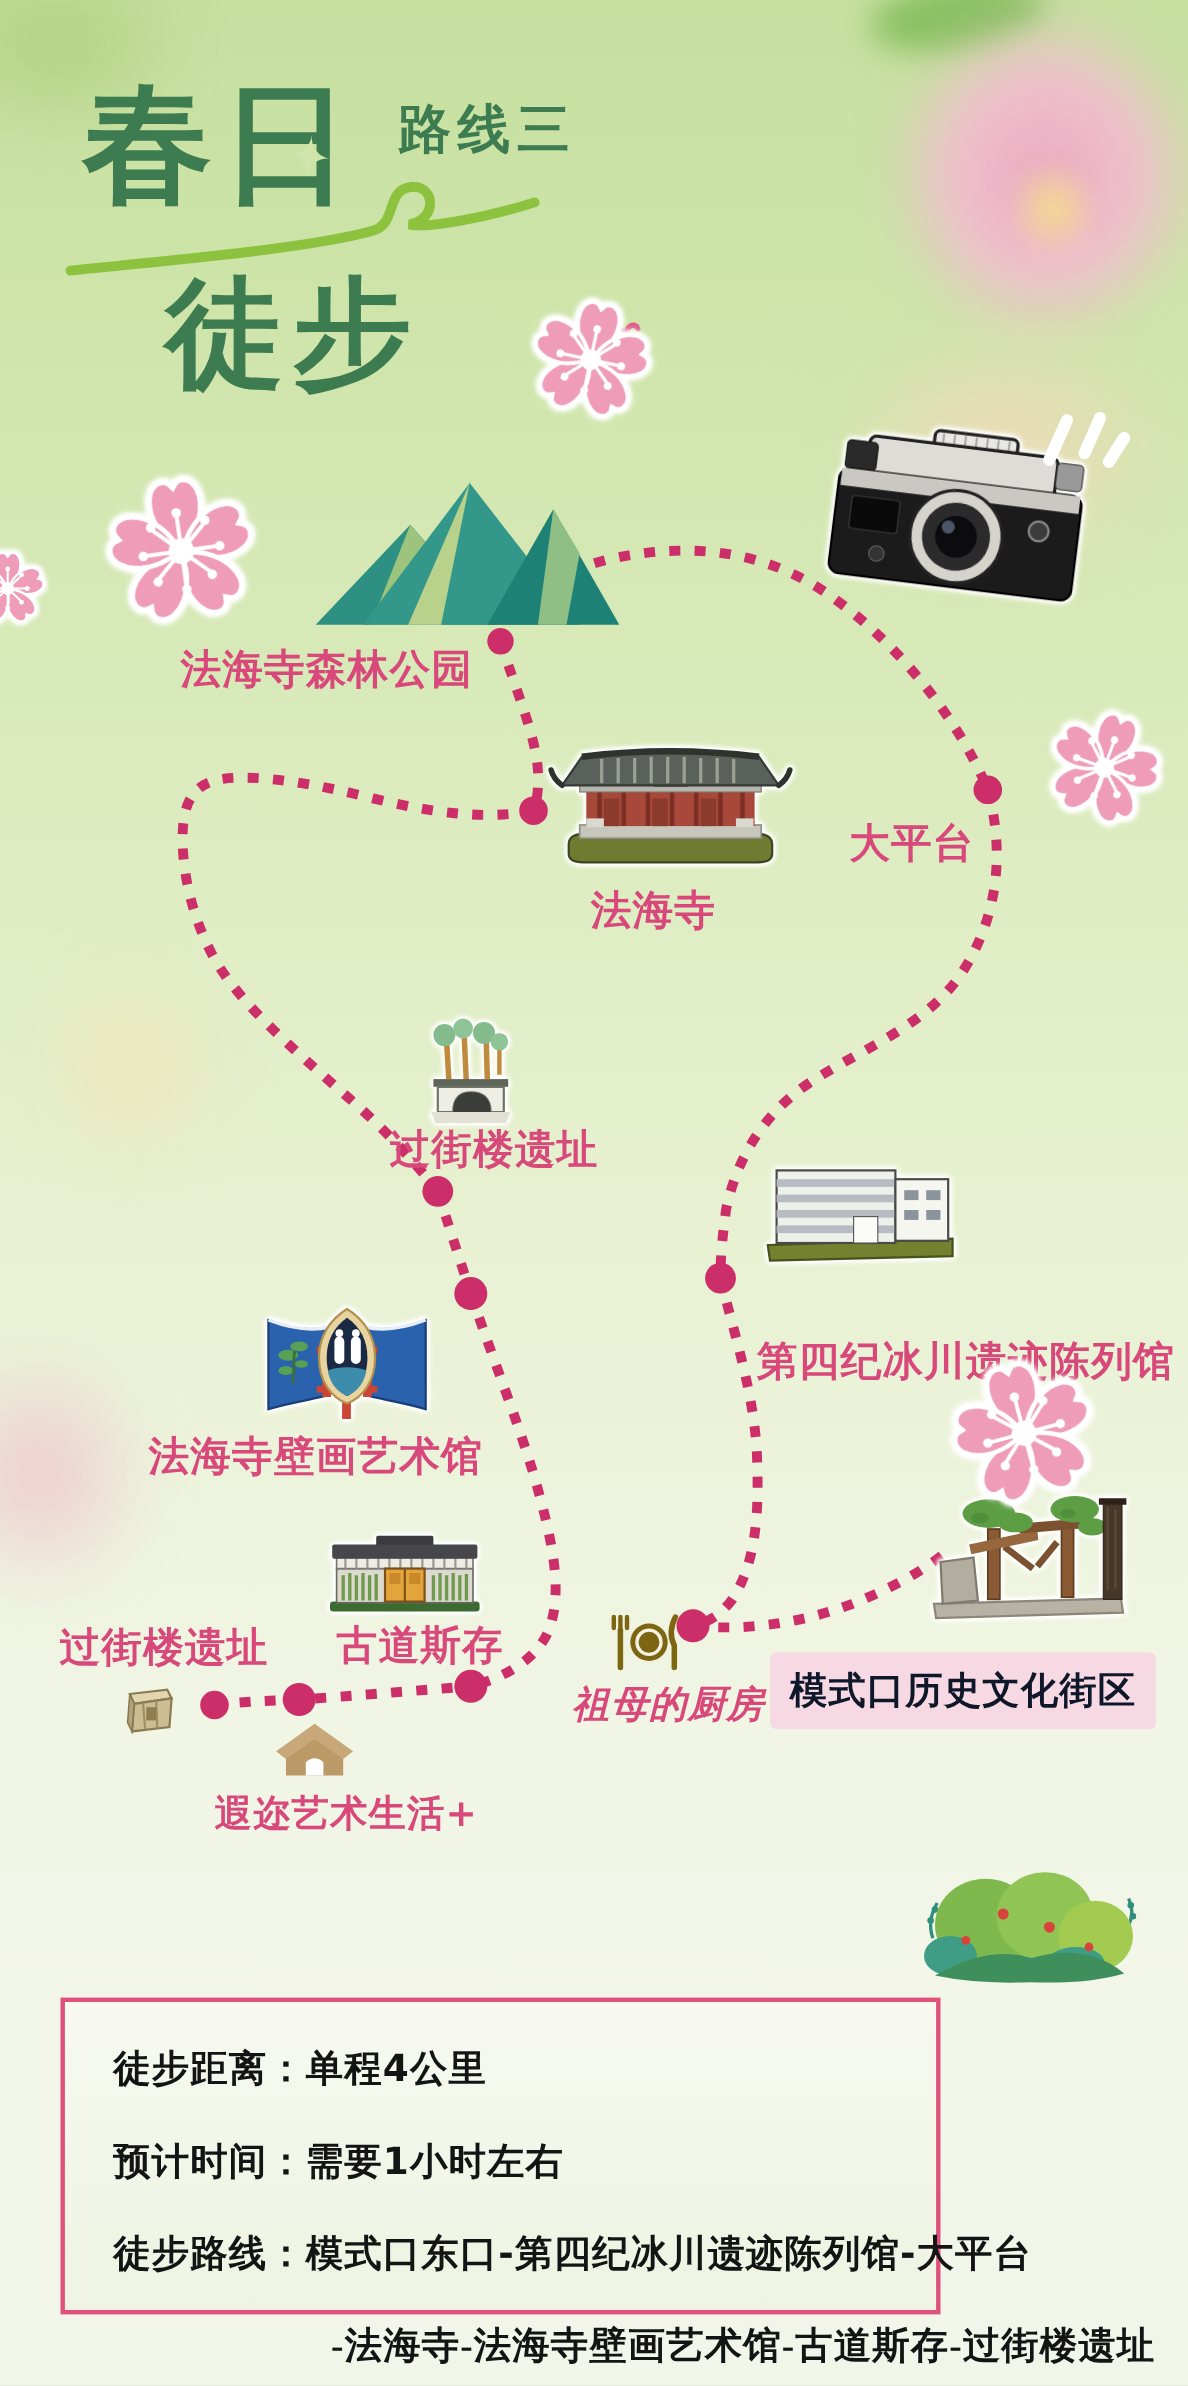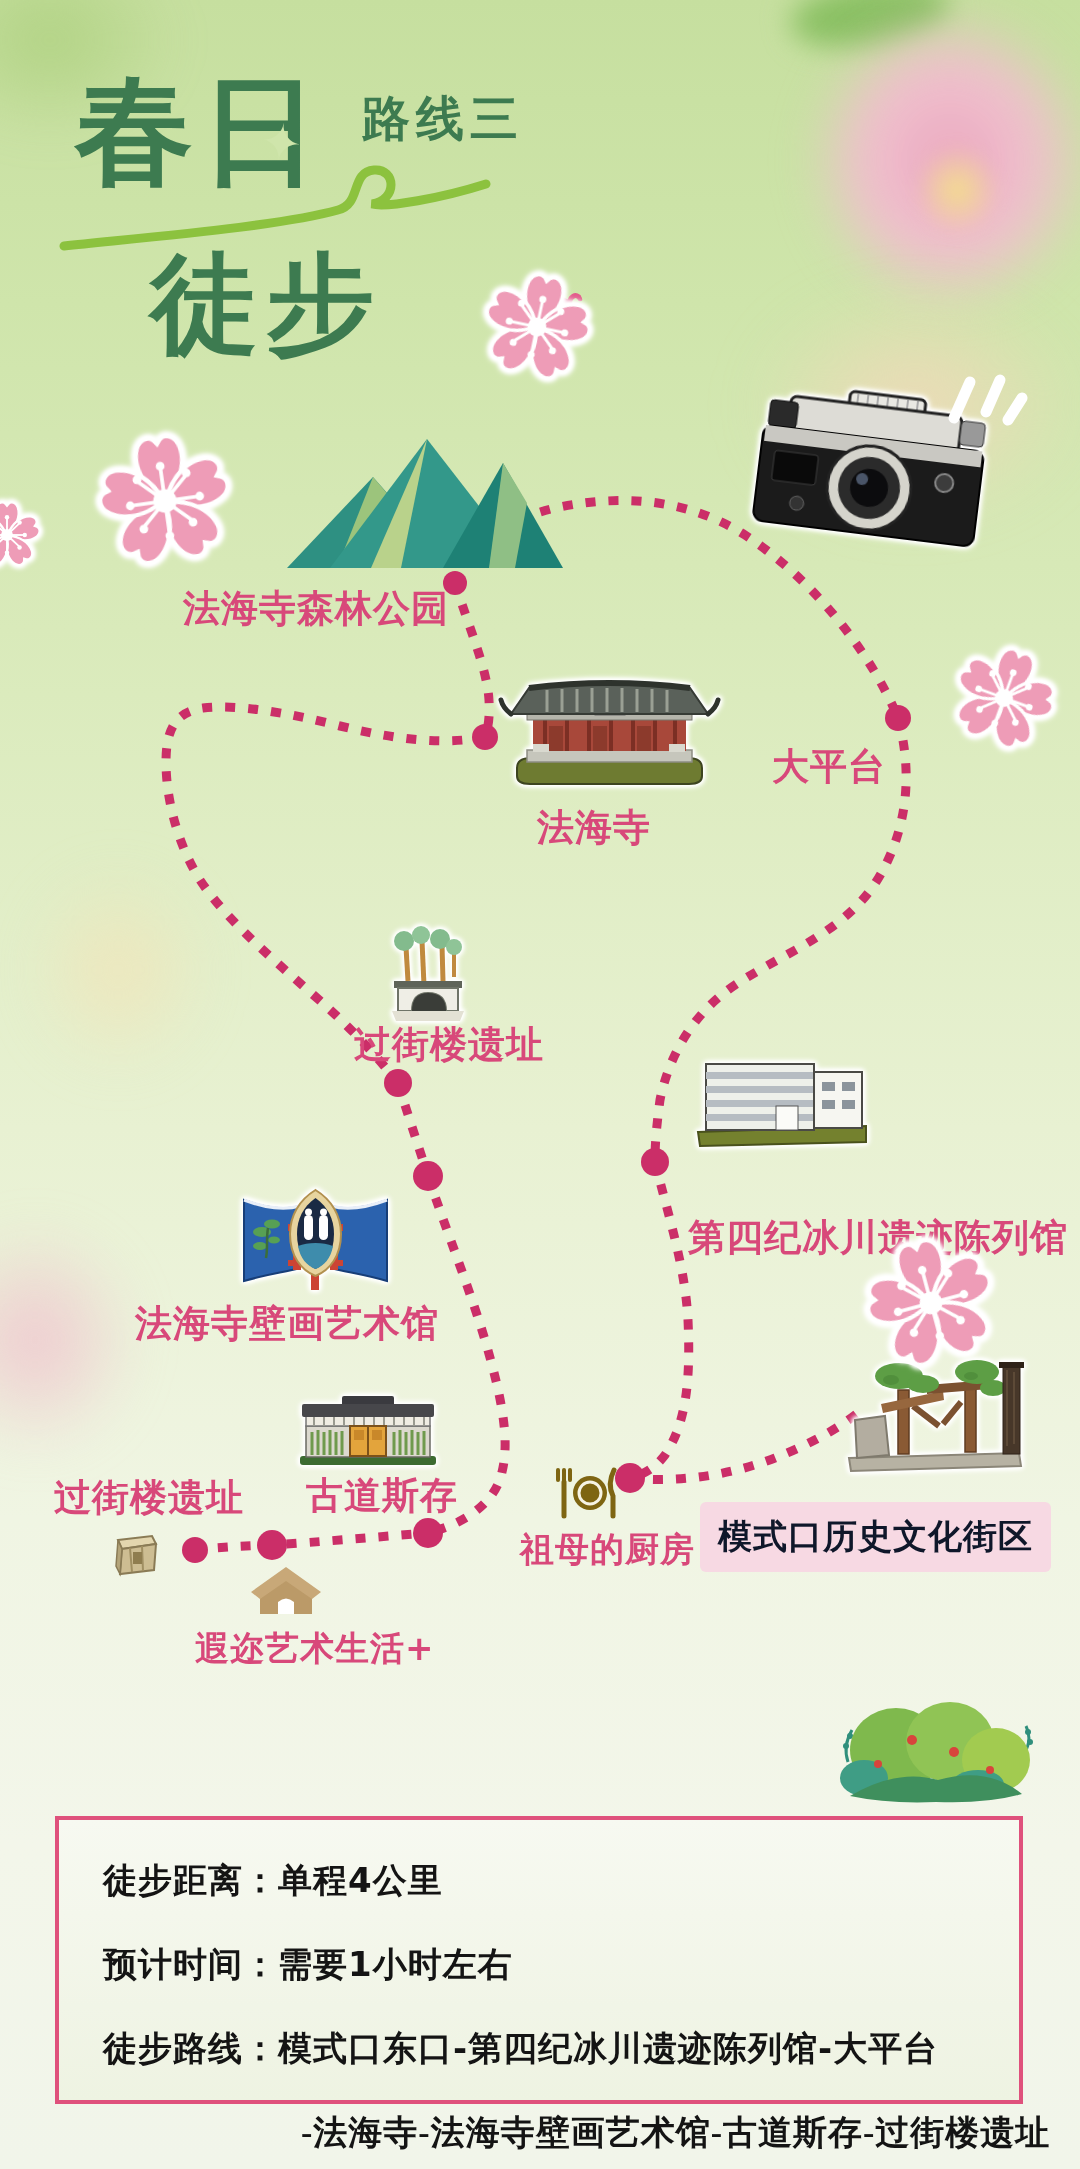--- a/index.html
+++ b/index.html
@@ -17,21 +17,21 @@
   .lbl{position:absolute;z-index:4;font-weight:900;color:#d8487a;font-size:37px;letter-spacing:1px;white-space:nowrap;}
   .lbl.small{font-size:34px;}
   .badge{position:absolute;z-index:4;left:700px;top:1502px;background:#f7d9e3;color:#0f172a;
     font-weight:900;font-size:34px;padding:12px 18px;border-radius:6px;white-space:nowrap;letter-spacing:1px;}
   .title-main{position:absolute;z-index:6;color:#3d7b50;font-weight:900;line-height:1;letter-spacing:8px;}
   #title1{left:75px;top:72px;font-size:118px;}
   #title2{left:150px;top:250px;font-size:108px;}
   #routetag{left:362px;top:94px;font-size:48px;letter-spacing:6px;}
   #titlestar{position:absolute;z-index:7;left:260px;top:114px;font-size:50px;color:#cfe5ab;transform:rotate(8deg);}
   #squiggle{position:absolute;left:50px;top:150px;z-index:6;}
-  .infobox{position:absolute;z-index:6;left:55px;top:1816px;width:968px;height:288px;
+  .infobox{position:absolute;z-index:6;left:55px;top:1816px;width:800px;height:288px;
     border:4px solid #df517c;box-sizing:border-box;background:linear-gradient(180deg,#f7f9f1,#eef3e2);
     padding:38px 0 0 44px;}
   .infobox .line{font-size:34px;font-weight:900;color:#141414;margin-bottom:38px;letter-spacing:1px;white-space:nowrap;}
   .infobox .line4{margin-left:198px;margin-bottom:2px;font-family:Liberation Serif, serif;}
   .flower{position:absolute;z-index:5;}
 </style>
 </head>
 <body>
 
 <div id="canvas">
@@ -340,29 +340,29 @@
   <svg class="flower sticker" style="left:948px;top:642px;transform:rotate(20deg);" width="112" height="112" viewBox="0 0 100 100">
       <use href="#sakura"></use>
     </svg>
   <svg class="flower sticker" style="left:860px;top:1232px;transform:rotate(-15deg);" width="142" height="142" viewBox="0 0 100 100">
       <use href="#sakura"></use>
     </svg>
   <svg class="flower sticker" style="left:-30px;top:498px;" width="74" height="74" viewBox="0 0 100 100">
       <use href="#sakura"></use>
     </svg>
 
-  <div class="lbl" style="left:183px;top:584px;font-family:Liberation Serif, serif;">法海寺森林公园</div>
+  <div class="lbl" style="left:164px;top:584px;font-family:Liberation Serif, serif;">法海寺森林公园</div>
   <div class="lbl" style="left:537px;top:803px;">法海寺</div>
   <div class="lbl" style="left:772px;top:742px;">大平台</div>
   <div class="lbl" style="left:354px;top:1020px;">过街楼遗址</div>
   <div class="lbl" style="left:688px;top:1213px;">第四纪冰川遗迹陈列馆</div>
   <div class="lbl" style="left:135px;top:1299px;">法海寺壁画艺术馆</div>
   <div class="lbl" style="left:306px;top:1471px;">古道斯存</div>
   <div class="lbl" style="left:54px;top:1473px;">过街楼遗址</div>
-  <div class="lbl small" style="left:520px;top:1527px;">祖母的厨房</div>
+  <div class="lbl small" style="left:520px;top:1527px;font-style:italic;">祖母的厨房</div>
   <div class="lbl small" style="left:195px;top:1626px;">遐迩艺术生活+</div>
   <div class="badge">模式口历史文化街区</div>
 
   <div class="infobox">
     <div class="line">徒步距离：单程4公里</div>
     <div class="line">预计时间：需要1小时左右</div>
     <div class="line">徒步路线：模式口东口-第四纪冰川遗迹陈列馆-大平台</div>
     <div class="line line4">-法海寺-法海寺壁画艺术馆-古道斯存-过街楼遗址</div>
   </div>
 

